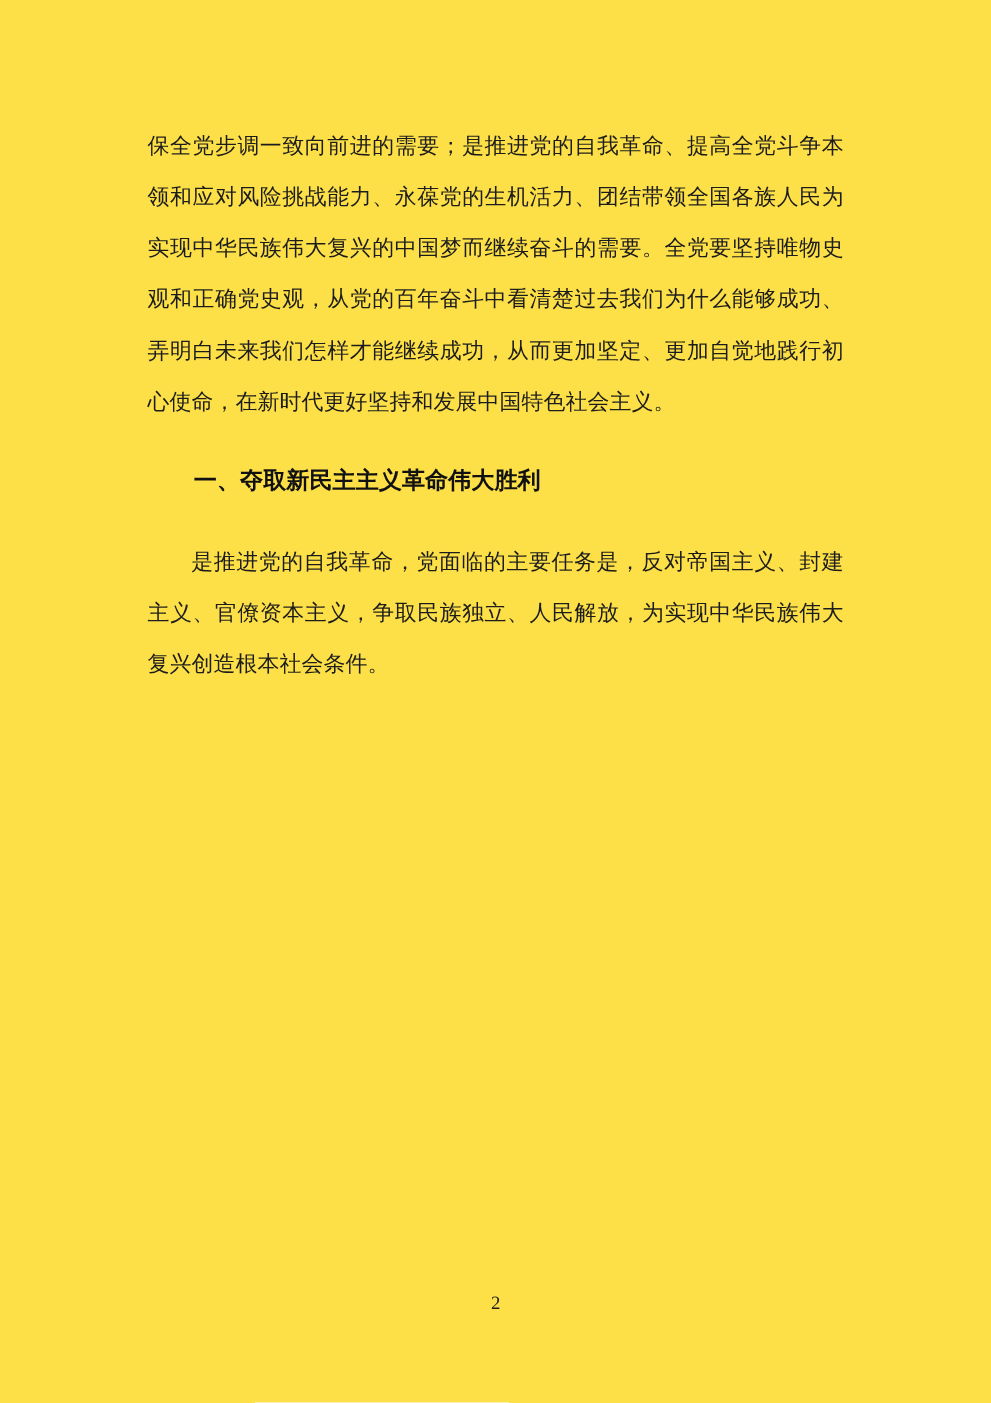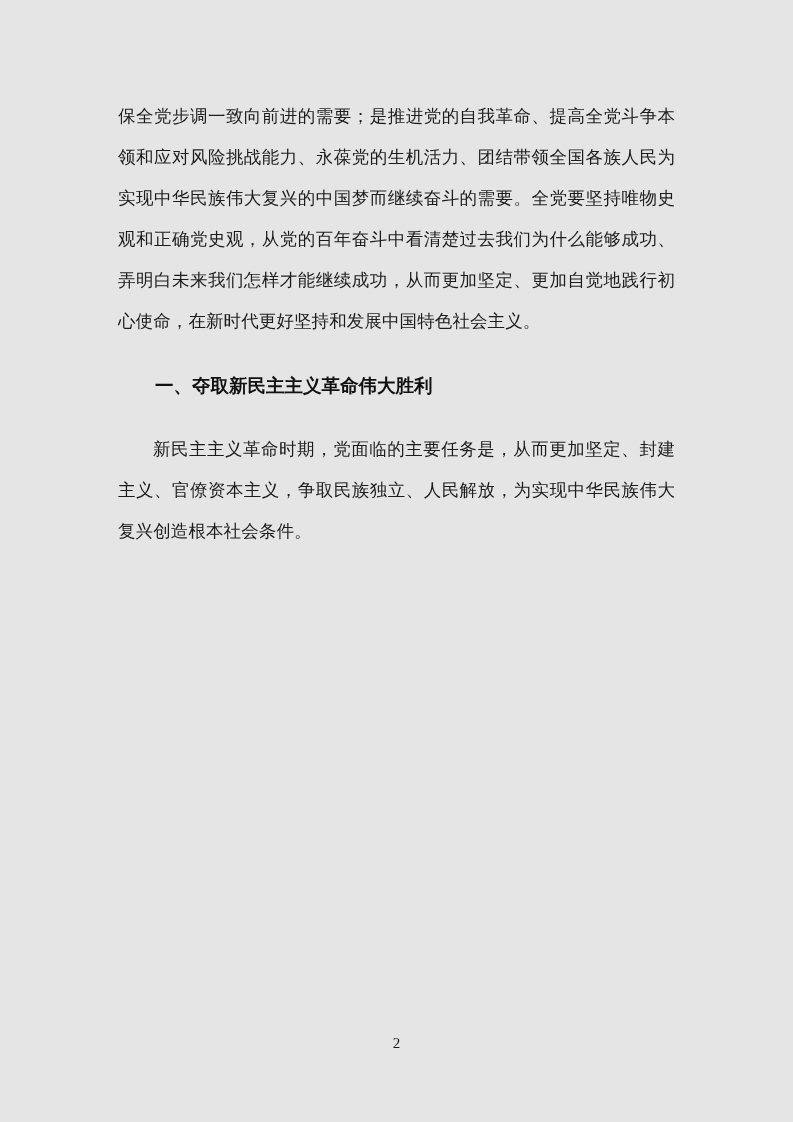--- a/index.html
+++ b/index.html
@@ -4,21 +4,21 @@
 <style>
   html, body {
     margin: 0;
     padding: 0;
     background: #ffffff;
   }
   .page {
     position: relative;
     width: 793px;
     height: 1122px;
-    background: #e5e5e5;
+    background: #fde047;
     overflow: hidden;
     font-family: "Liberation Serif", "DejaVu Serif", serif;
     color: #1c1c1c;
   }
   .content {
     position: absolute;
     left: 118px;
     top: 96px;
     width: 557px;
   }
@@ -31,21 +31,21 @@
     word-break: break-all;
     letter-spacing: 0.1px;
   }
   .para.first {
     margin-top: 0;
   }
   .para.indent {
     text-indent: 35px;
   }
   .heading {
-    font-family: Liberation Sans, sans-serif;
+    font-family: Liberation Mono, monospace;
     font-weight: bold;
     font-size: 18.5px;
     line-height: 41px;
     margin: 23px 0 0 0;
     text-indent: 37px;
     color: #111111;
   }
   .page-number {
     position: absolute;
     top: 1033px;
@@ -57,16 +57,16 @@
     color: #1c1c1c;
   }
 </style>
 </head>
 <body>
 
 <div class="page">
   <div class="content">
     <p class="para first">保全党步调一致向前进的需要；是推进党的自我革命、提高全党斗争本领和应对风险挑战能力、永葆党的生机活力、团结带领全国各族人民为实现中华民族伟大复兴的中国梦而继续奋斗的需要。全党要坚持唯物史观和正确党史观，从党的百年奋斗中看清楚过去我们为什么能够成功、弄明白未来我们怎样才能继续成功，从而更加坚定、更加自觉地践行初心使命，在新时代更好坚持和发展中国特色社会主义。</p>
     <h2 class="heading">一、夺取新民主主义革命伟大胜利</h2>
-    <p class="para indent">新民主主义革命时期，党面临的主要任务是，从而更加坚定、封建主义、官僚资本主义，争取民族独立、人民解放，为实现中华民族伟大复兴创造根本社会条件。</p>
+    <p class="para indent">是推进党的自我革命，党面临的主要任务是，反对帝国主义、封建主义、官僚资本主义，争取民族独立、人民解放，为实现中华民族伟大复兴创造根本社会条件。</p>
   </div>
   <div class="page-number">2</div>
 </div>
 
 </body></html>

